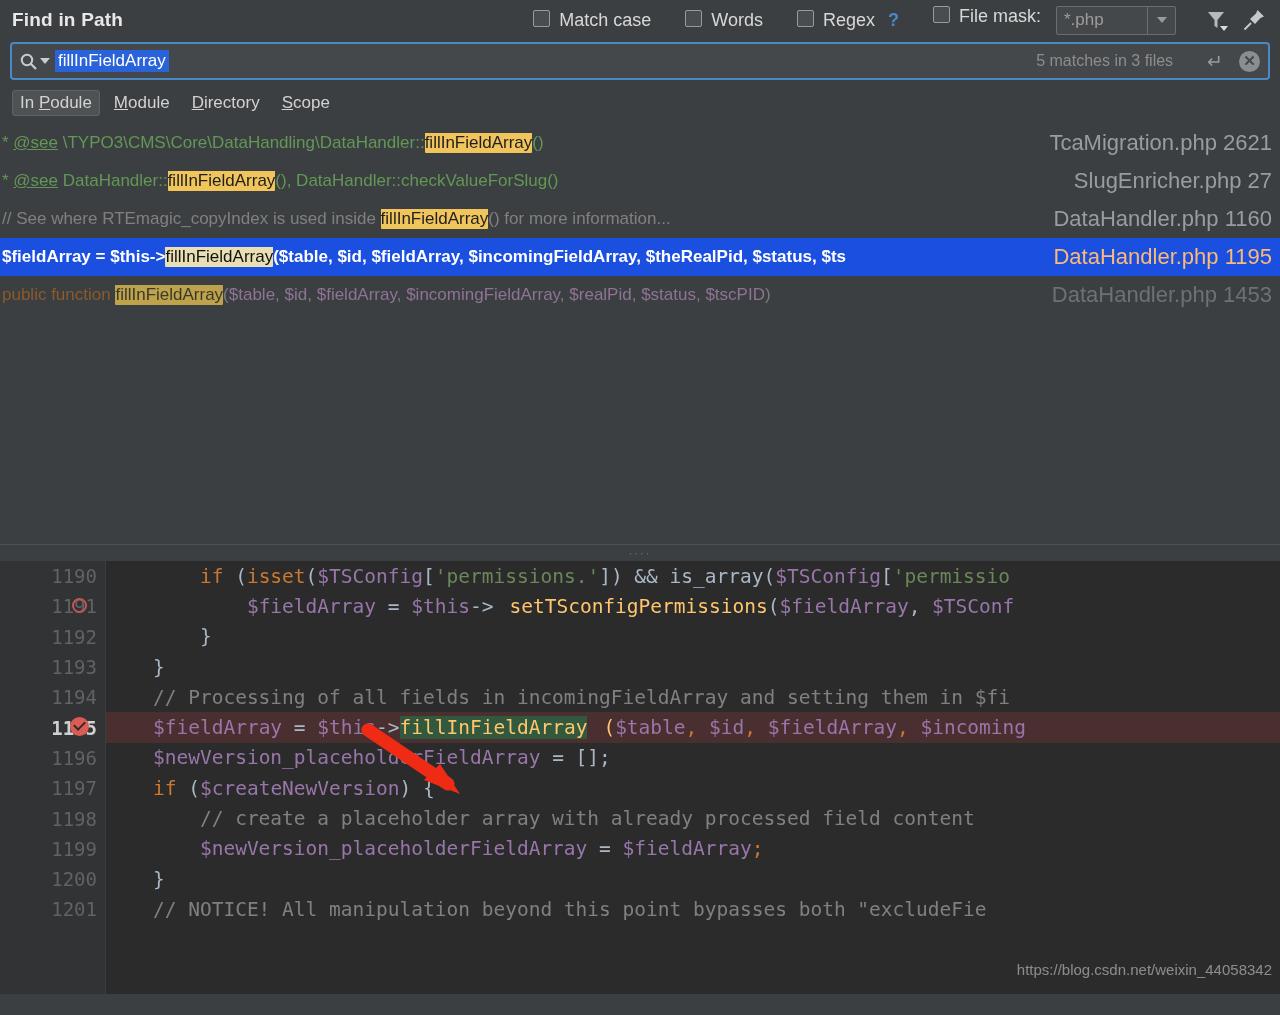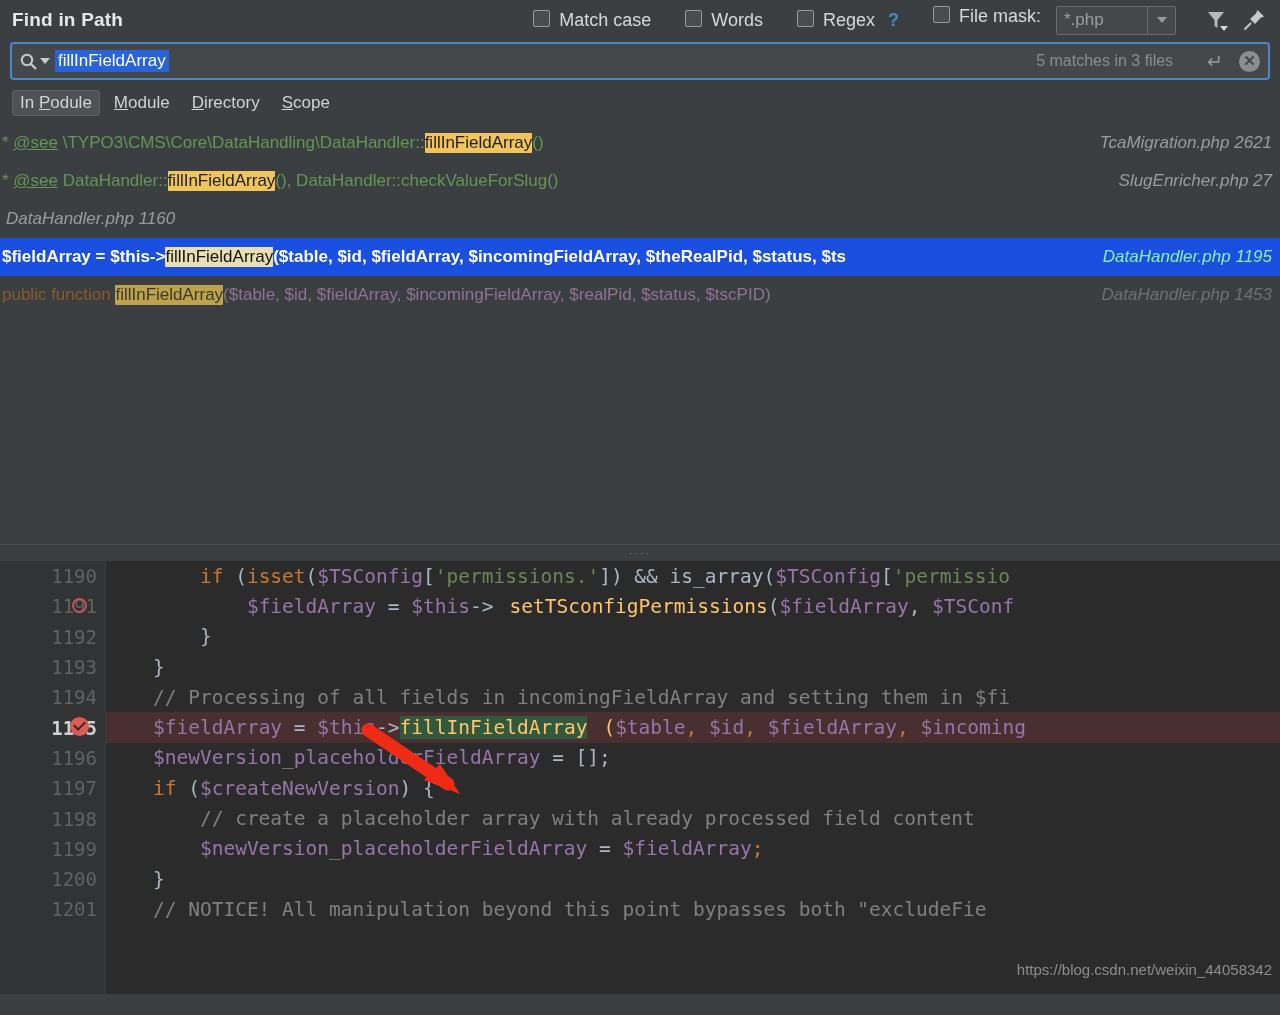--- a/index.html
+++ b/index.html
@@ -176,27 +176,26 @@
     overflow: hidden;
   }
   .rrow.sel { background: #1a4fe0; }
   .rtext {
     flex: 1;
     overflow: hidden;
     white-space: nowrap;
     min-width: 0;
   }
   .rfile {
-    font-size: 17px;
+    font-size: 22px;
     color: #9a9d9f;
-    margin-left: 4px;
-    flex: none;
-    font-style: italic;
-  }
-  .rrow.sel .rfile { color: #86efac; }
+    margin-left: 10px;
+    flex: none;
+  }
+  .rrow.sel .rfile { color: #fdba74; }
   .rrow.dim .rfile { color: #6e7173; }
 
   .hl {
     background: #f2c55c;
     color: #1f1f1f;
     padding: 1px 0;
     border-radius: 1px;
   }
   .rrow.sel .hl { background: #e9dfb2; color: #111111; }
   .c-comment { color: #629755; }
@@ -413,20 +412,21 @@
   <div class="results" id="results-list">
       <div class="rrow">
         <div class="rtext"><span class="c-comment">* </span><span class="c-see">@see</span><span class="c-comment"> \TYPO3\CMS\Core\DataHandling\DataHandler::</span><span class="hl">fillInFieldArray</span><span class="c-comment">()</span></div>
         <div class="rfile"><span>TcaMigration.php</span> <span>2621</span></div>
       </div>
       <div class="rrow">
         <div class="rtext"><span class="c-comment">* </span><span class="c-see">@see</span><span class="c-comment"> DataHandler::</span><span class="hl">fillInFieldArray</span><span class="c-comment">(), DataHandler::checkValueForSlug()</span></div>
         <div class="rfile"><span>SlugEnricher.php</span> <span>27</span></div>
       </div>
       <div class="rrow">
+        <div class="rtext"><span class="c-comment-grey">// See where RTEmagic_copyIndex is used inside </span><span class="hl">fillInFieldArray</span><span class="c-comment-grey">() for more information...</span></div>
         <div class="rfile"><span>DataHandler.php</span> <span>1160</span></div>
       </div>
       <div class="rrow sel">
         <div class="rtext"><span class="c-var">$fieldArray = $this-&gt;</span><span class="hl">fillInFieldArray</span><span class="c-var">($table, $id, $fieldArray, $incomingFieldArray, $theRealPid, $status, $ts</span></div>
         <div class="rfile"><span>DataHandler.php</span> <span>1195</span></div>
       </div>
       <div class="rrow dim">
         <div class="rtext"><span class="c-kw">public function </span><span class="hl">fillInFieldArray</span><span class="c-plain">(</span><span class="c-var">$table</span><span class="c-plain">, </span><span class="c-var">$id</span><span class="c-plain">, </span><span class="c-var">$fieldArray</span><span class="c-plain">, </span><span class="c-var">$incomingFieldArray</span><span class="c-plain">, </span><span class="c-var">$realPid</span><span class="c-plain">, </span><span class="c-var">$status</span><span class="c-plain">, </span><span class="c-var">$tscPID</span><span class="c-plain">)</span></div>
         <div class="rfile"><span>DataHandler.php</span> <span>1453</span></div>
       </div>

